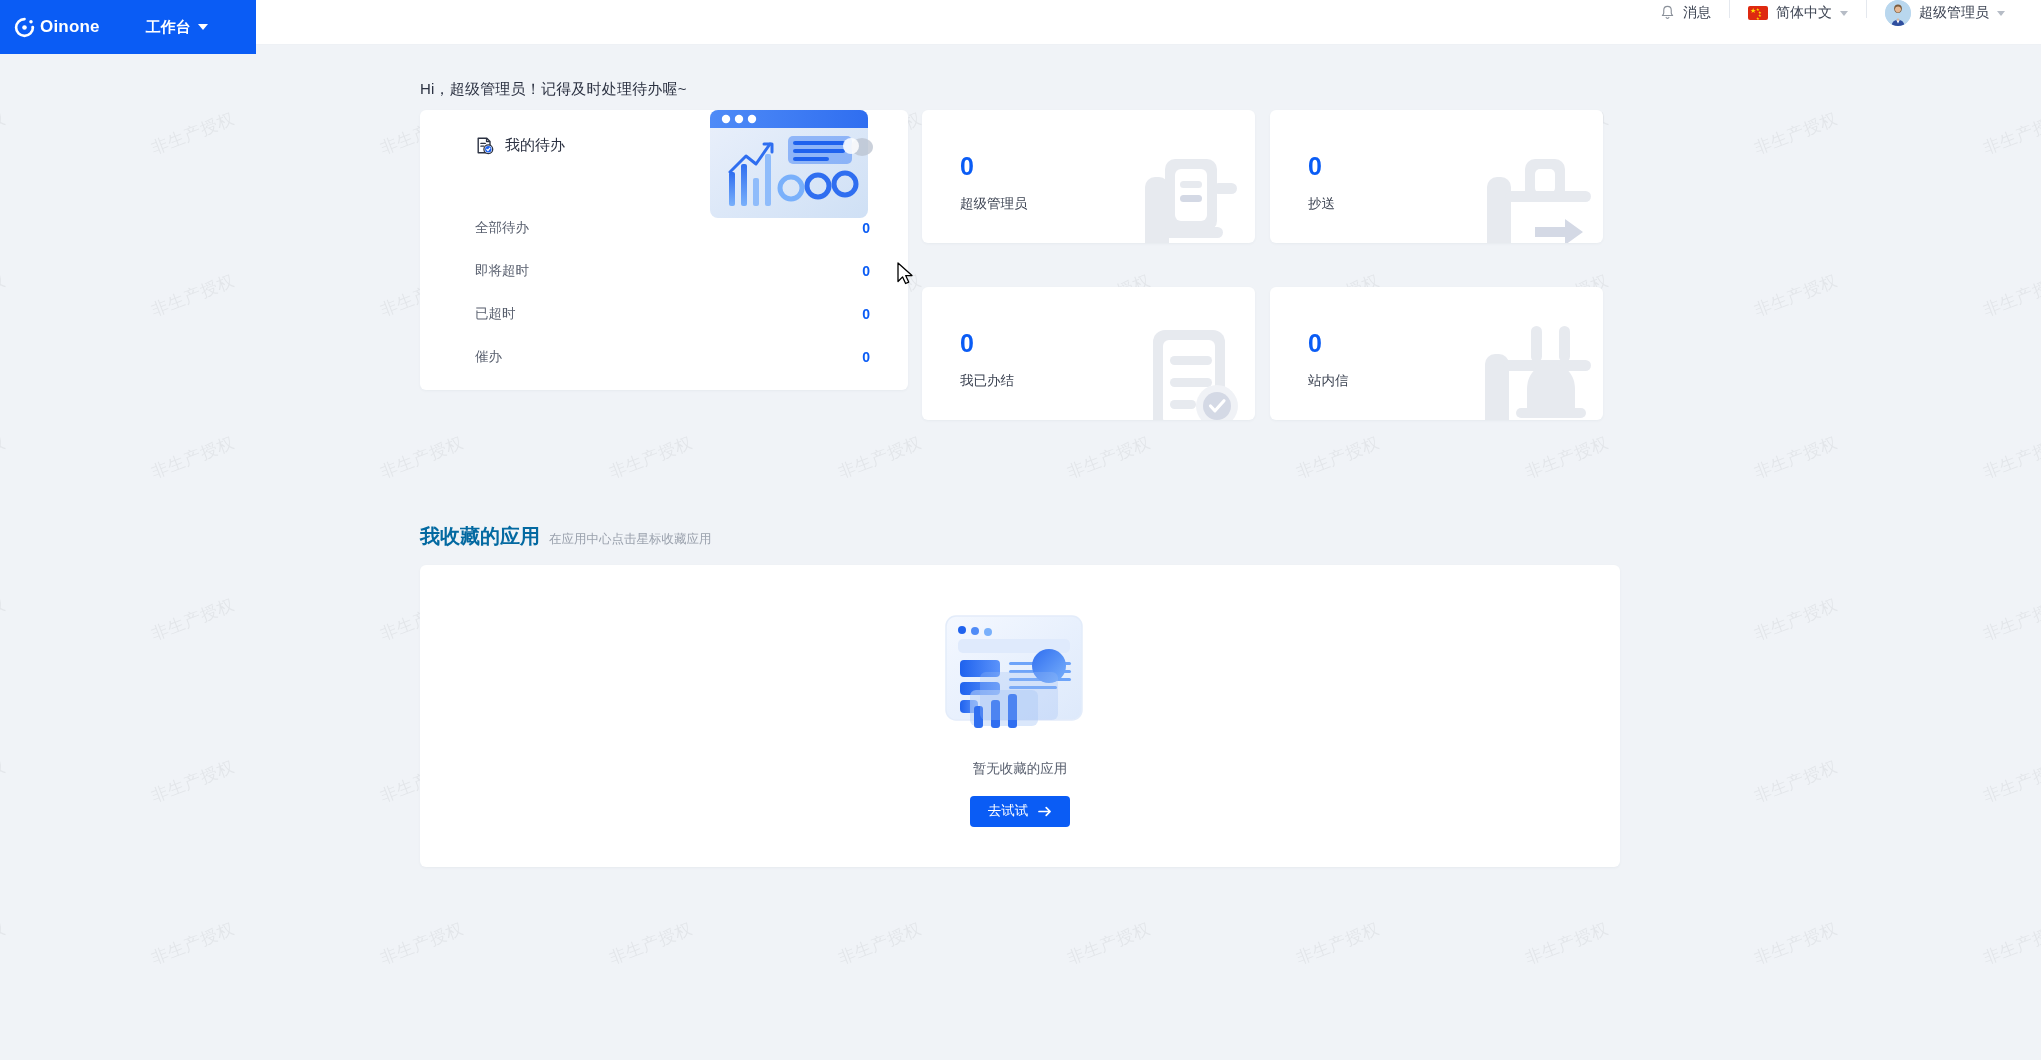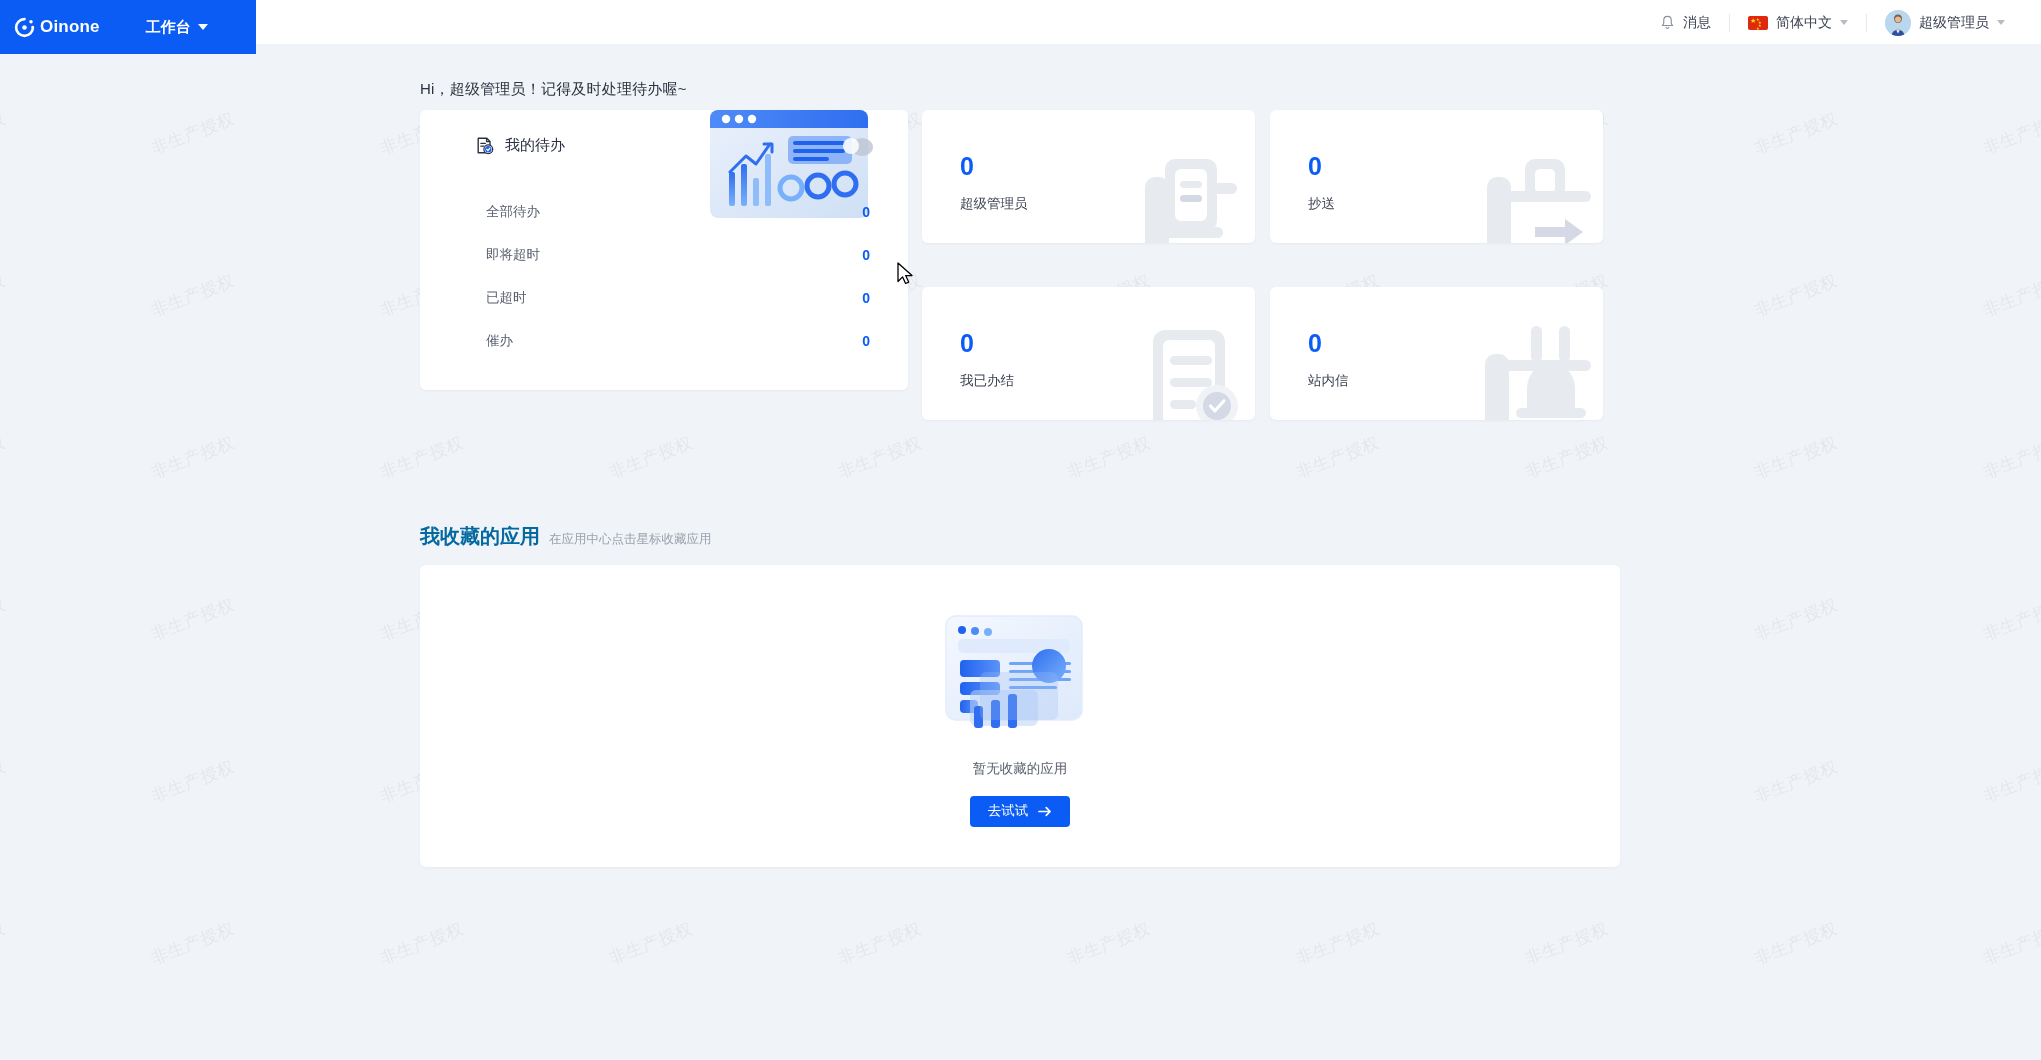--- a/index.html
+++ b/index.html
@@ -59,21 +59,21 @@
   }
   .caret-down {
     width: 0; height: 0;
     border-left: 5px solid transparent;
     border-right: 5px solid transparent;
     border-top: 6px solid currentColor;
     display: inline-block;
   }
   #header-right {
     position: absolute; right: 22px; top: 0; height: 45px;
-    display: flex; align-items: center; gap: 4px;
+    display: flex; gap: 4px;
     font-size: 14px; color: #3c4352;
   }
   .hr-item { display:flex; align-items:center; gap:8px; padding: 0 14px; height: 26px; }
   .hr-sep { width: 1px; height: 18px; background: #e4e8ee; }
   #bell-icon { width: 15px; height: 16px; display:block; color:#8a9099; }
   #flag {
     width: 20px; height: 14px; border-radius: 2px;
     background: #de2910; position: relative; overflow:hidden; flex:none;
   }
   #flag .star { position:absolute; color:#ffde00; font-size:8px; line-height:8px; }
@@ -102,21 +102,21 @@
     border-radius: 6px;
     box-shadow: 0 1px 3px rgba(20,40,80,0.045);
     overflow: hidden;
   }
 
   
   #todo-card { left: 420px; top: 65px; width: 488px; height: 280px; }
   #todo-head { position:absolute; left: 55px; top: 26px; display:flex; align-items:flex-start; gap: 10px; z-index: 3;}
   #todo-title { font-size: 15px; color: #2c3242; font-weight: 500; }
   #todo-illus { position: absolute; right: 22px; top: -18px; width: 190px; height: 140px; z-index: 1;}
-  #todo-list { position: absolute; left: 55px; right: 38px; top: 80px; z-index:3;margin-left:11px;}
+  #todo-list { position: absolute; left: 55px; right: 38px; top: 96px; z-index:3;}
   .todo-row {
     display: flex; justify-content: space-between; align-items: center;
     height: 43px;
   }
   .todo-label { font-size: 13.5px; color: #585f6e; }
   .todo-val { font-size: 14px; color: #0a5cf5; font-weight: 600; }
 
   
   .stat-card { width: 333px; height: 133px; }
   #stat-0 { left: 922px; top: 65px; }

